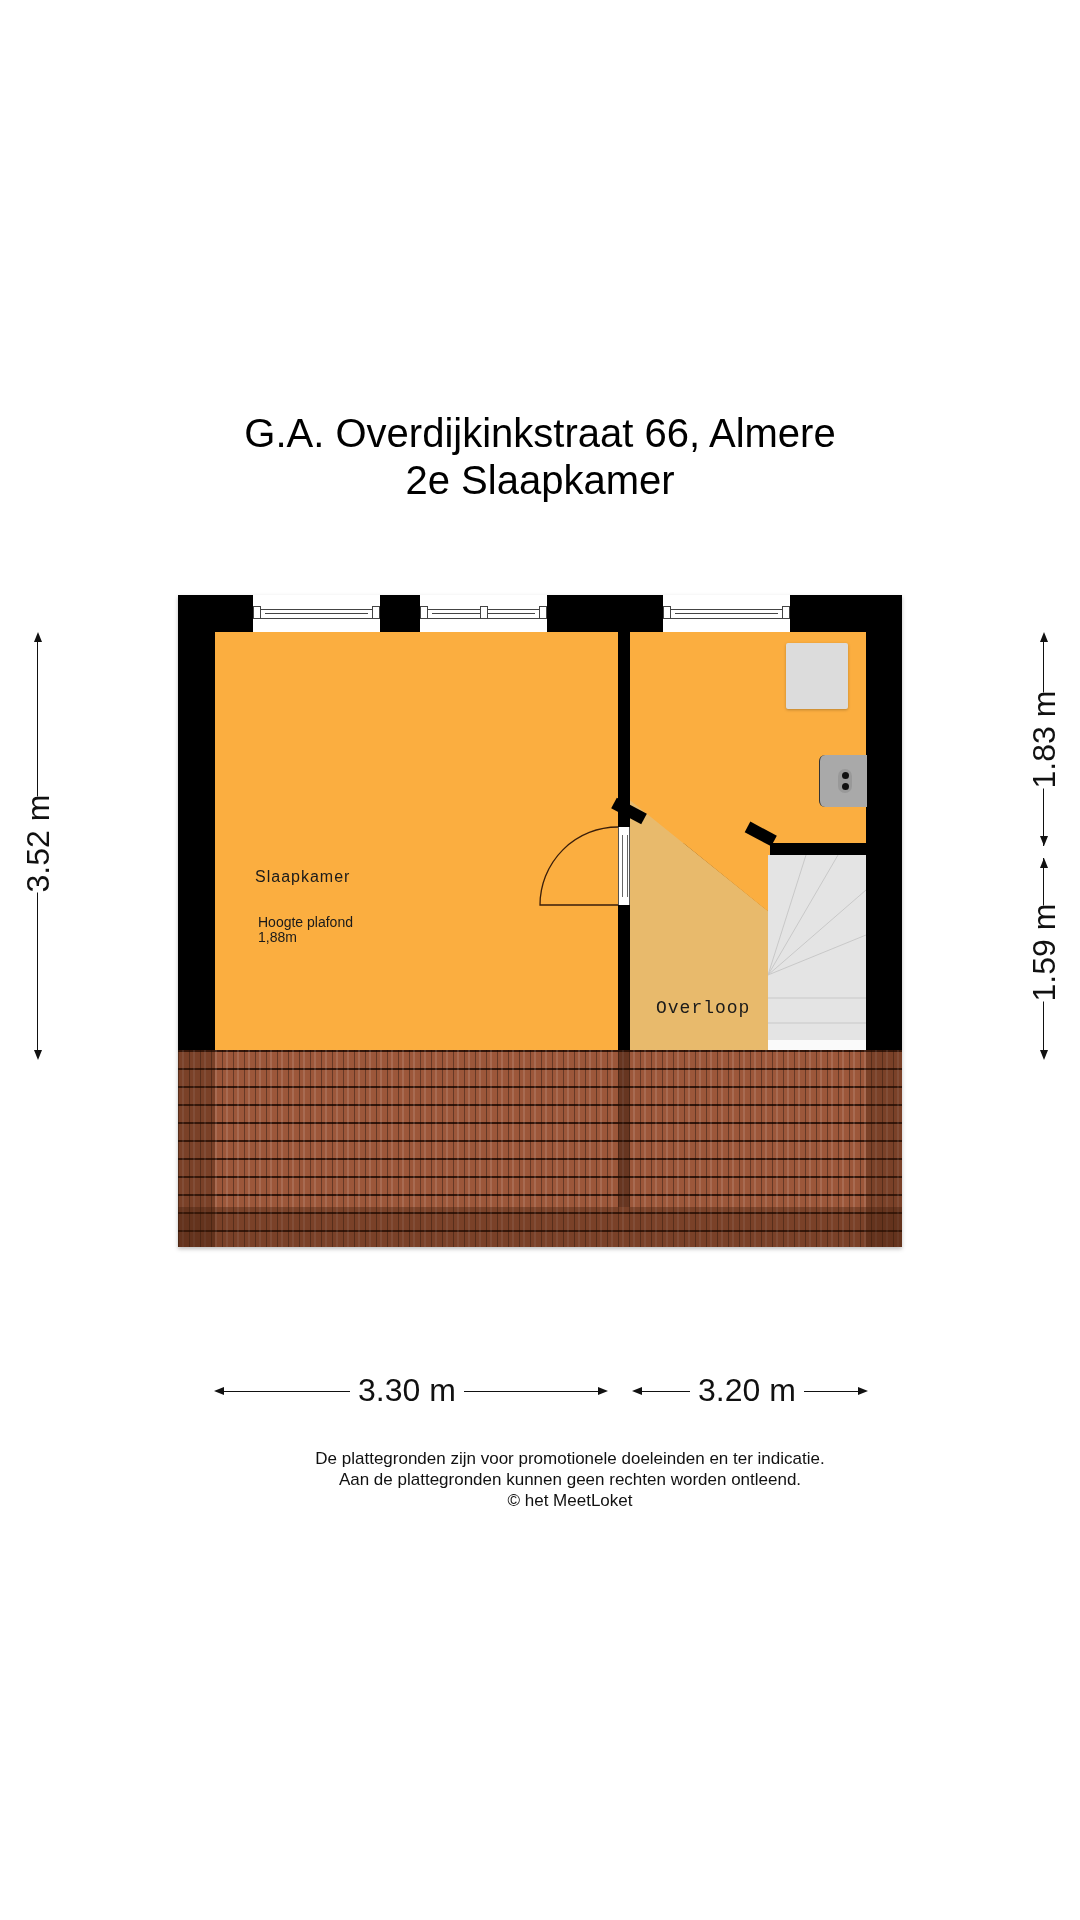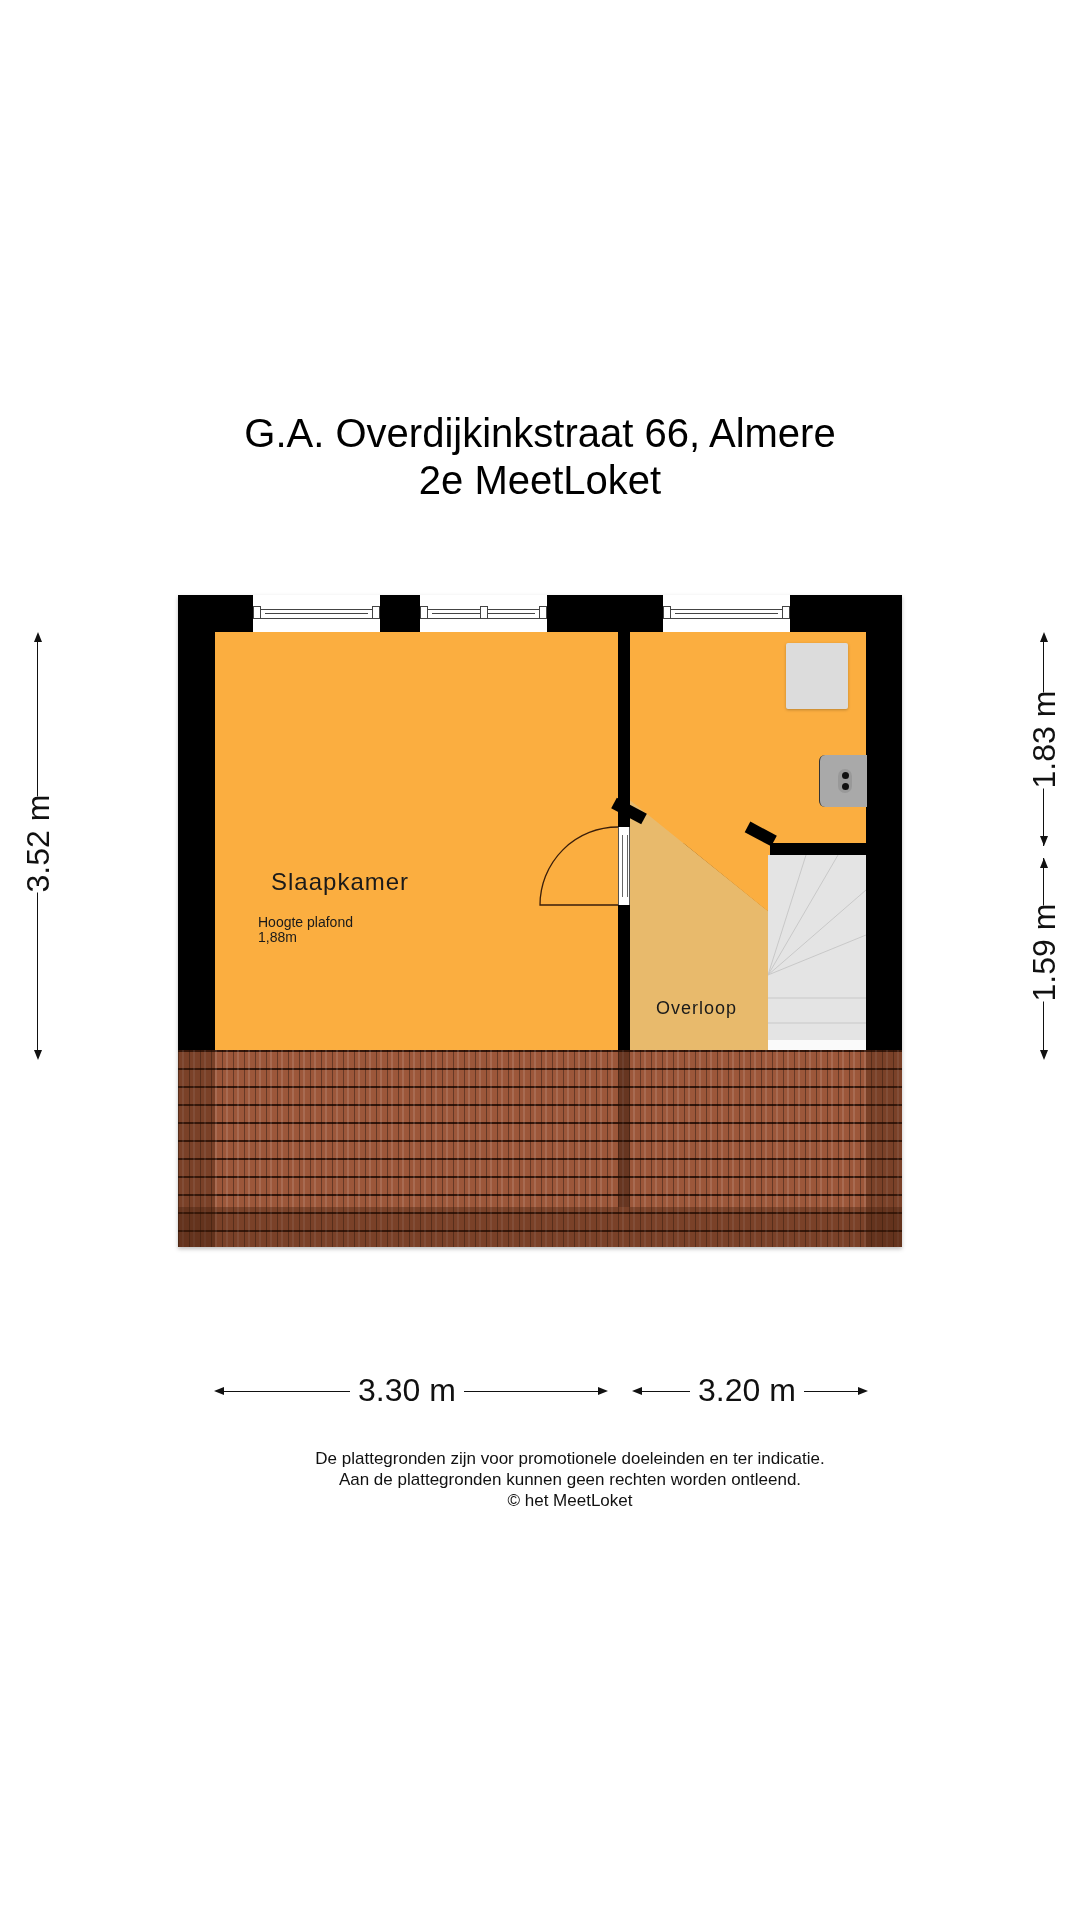--- a/index.html
+++ b/index.html
@@ -28,21 +28,21 @@
   .arrow-v { position:absolute; width:0; height:0; border-left:4px solid transparent; border-right:4px solid transparent; }
   .dim-text { position:absolute; font-size:32px; color:#111; white-space:nowrap; background:#fff;text-align:center; }
   .vtext { transform:rotate(-90deg); transform-origin:center center; }
   .disclaimer { left:0; width:1080px; text-align:center; font-size:17px; line-height:21px; color:#111; }
   .stairs { position:absolute; background:#e4e4e4; overflow:hidden; }
 </style>
 </head>
 <body>
 
 <div class="abs title" style="top:409px;">G.A. Overdijkinkstraat 66, Almere</div>
-<div class="abs title" style="top:456px;">2e MeetLoket</div>
+<div class="abs title" style="top:456px;">2e Slaapkamer</div>
 
 <div class="abs plan">
 
   <div class="wall" style="left:0;top:0;width:724px;height:455px;"></div>
 
   <div class="room-orange" style="left:37px;top:37px;width:403px;height:418px;"></div>
 
   <div class="room-orange" style="left:452px;top:37px;width:236px;height:211px;"></div>
 
   <div class="room-tan" style="left:452px;top:205px;width:140px;height:250px;clip-path:polygon(0 0, 100% 45%, 100% 100%, 0 100%);"></div>
@@ -96,26 +96,26 @@
         <line x1="0" y1="120" x2="70" y2="0"></line>
         <line x1="0" y1="120" x2="98" y2="35"></line>
         <line x1="0" y1="120" x2="98" y2="80"></line>
         <line x1="0" y1="143" x2="98" y2="143"></line>
         <line x1="0" y1="168" x2="98" y2="168"></line>
       </g>
       <rect x="0" y="185" width="98" height="10" fill="#fafafa"></rect>
     </svg>
   </div>
 
-  <div class="label" style="left:77px;top:273px;width:240px;font-size:24px;letter-spacing:1px;margin-left:16px;">Slaapkamer</div>
+  <div class="label" style="left:77px;top:273px;width:240px;font-size:16px;letter-spacing:1px;">Slaapkamer</div>
   <div class="label" style="left:80px;top:320px;width:120px;text-align:left;font-size:14px;line-height:15px;">
     <div>Hoogte plafond</div>
     <div>1,88m</div>
   </div>
-  <div class="label" style="left:478px;top:403px;font-size:18px;letter-spacing:1px;">Overloop</div>
+  <div class="label" style="left:478px;top:403px;font-size:18px;letter-spacing:1px;font-family:Liberation Mono, monospace;">Overloop</div>
 
   <div class="roof"></div>
   <div class="roof-shade" style="left:0;top:455px;width:37px;height:197px;"></div>
   <div class="roof-shade" style="left:688px;top:455px;width:36px;height:197px;"></div>
   <div class="roof-shade" style="left:0;top:612px;width:724px;height:40px;"></div>
   <div class="roof-shade" style="left:440px;top:455px;width:12px;height:157px;background:rgba(40,15,5,0.45);"></div>
 </div>
 
 <div class="dim-line" style="left:37px;top:640px;width:1px;height:410px;"></div>
 <div class="arrow-v" style="left:34px;top:632px;border-bottom:10px solid #111;"></div>

